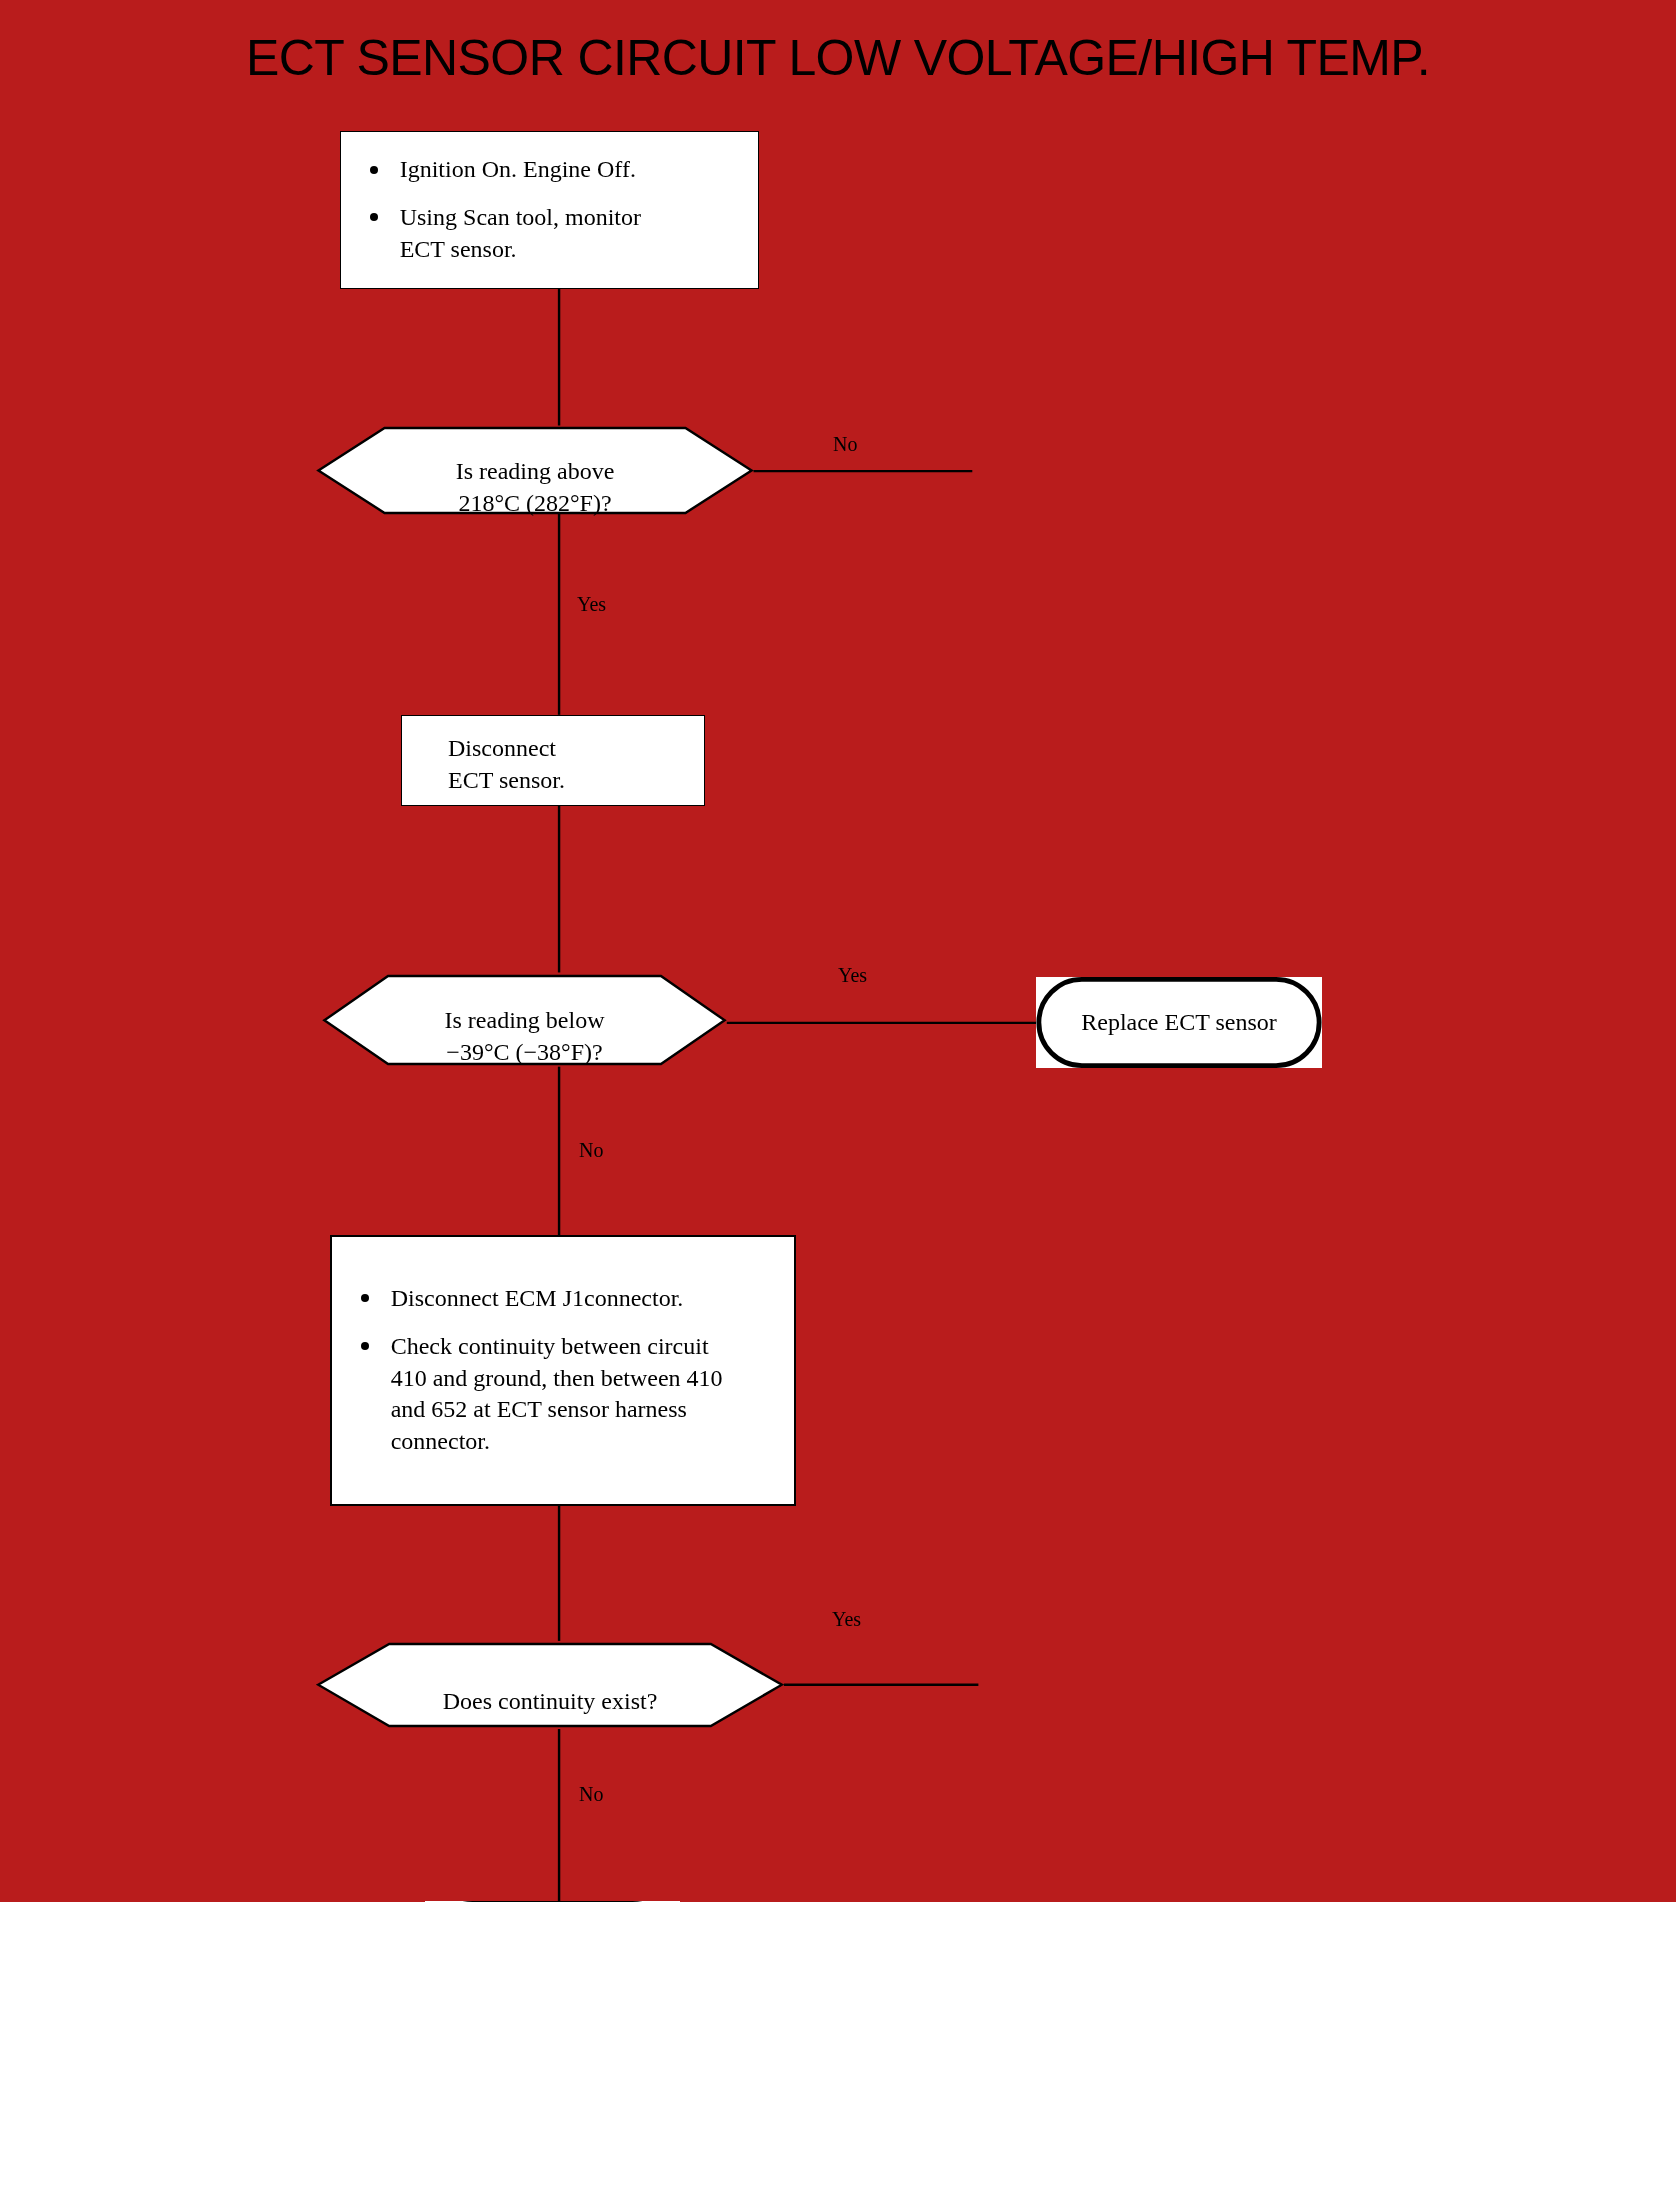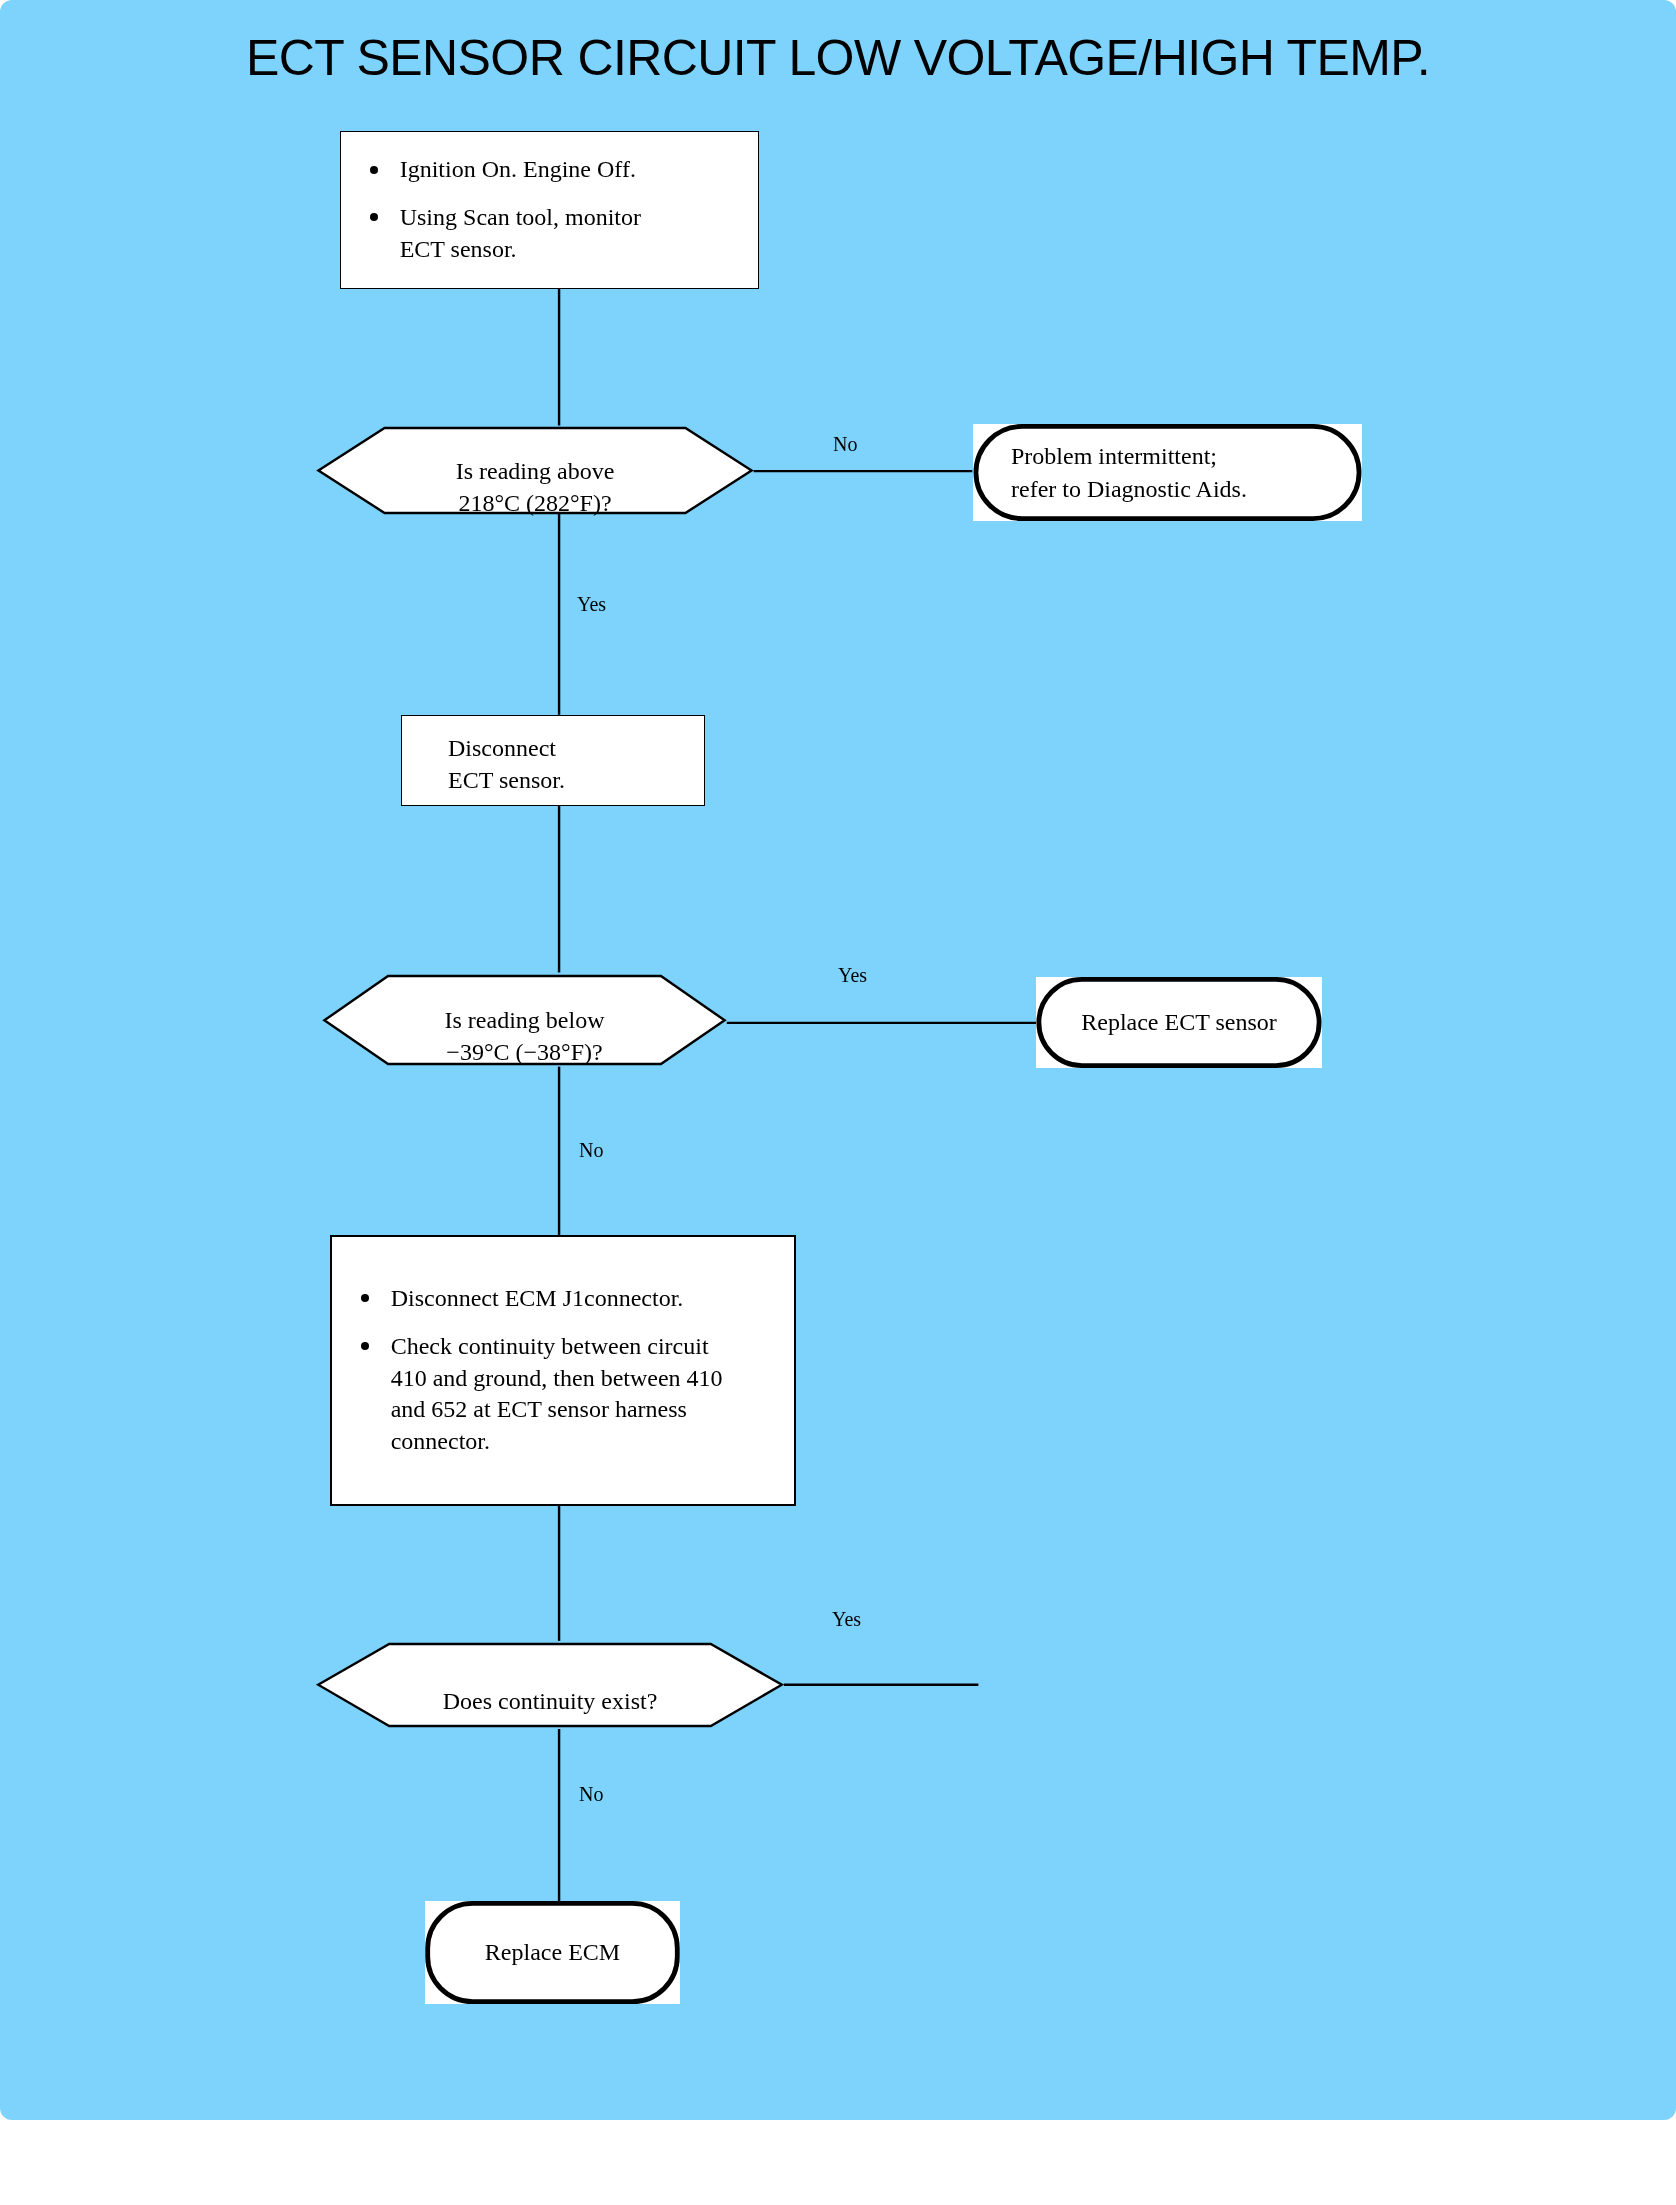--- a/index.html
+++ b/index.html
@@ -7,24 +7,23 @@
     padding: 0;
     background: #ffffff;
   }
   body {
     font-family: "Liberation Serif", "DejaVu Serif", serif;
     color: #000000;
   }
   #page {
     position: relative;
     width: 1676px;
-    height: 2120px;
-    background: #7dd3fc;
+    height: 1902px;
+    background: #b91c1c;
     overflow: hidden;
-    border-radius: 12px;
   }
 
   
   #title {
     position: absolute;
     left: 0;
     top: 29px;
     width: 1676px;
     text-align: center;
     font-family: "Liberation Sans", "DejaVu Sans", sans-serif;
@@ -187,29 +186,20 @@
   <div class="node decision" style="left:316px; top:425px; width:438px; height:91px;">
     <svg class="hex-svg" width="438" height="91" viewBox="0 0 720 150">
       <polygon points="3,75 112,5 608,5 717,75 608,145 112,145" fill="#ffffff" stroke="#000000" stroke-width="4"></polygon>
     </svg>
     <div class="dec-label">
       <div>Is reading above</div>
       <div>218°C (282°F)?</div>
     </div>
   </div>
 
-  <div class="node terminator" style="left:973px; top:424px; width:389px; height:97px; padding:0 25.5px 0 38px;">
-    <svg class="term-svg" width="389" height="97" viewBox="0 0 640 160">
-      <rect x="4" y="4" width="632" height="152" rx="76" ry="76" fill="#ffffff" stroke="#000000" stroke-width="8"></rect>
-    </svg>
-    <div class="term-label term-left">
-      <div>Problem intermittent;</div>
-      <div>refer to Diagnostic Aids.</div>
-    </div>
-  </div>
 
   <div class="node process" style="left:401px; top:715px; width:304px; height:91px; padding:8px 12px 0 46px;">
     <div class="node-text">
       <div>Disconnect</div>
       <div>ECT sensor.</div>
     </div>
   </div>
 
   <div class="node decision" style="left:322px; top:973px; width:405px; height:94px;">
     <svg class="hex-svg" width="405" height="94" viewBox="0 0 666 155">

